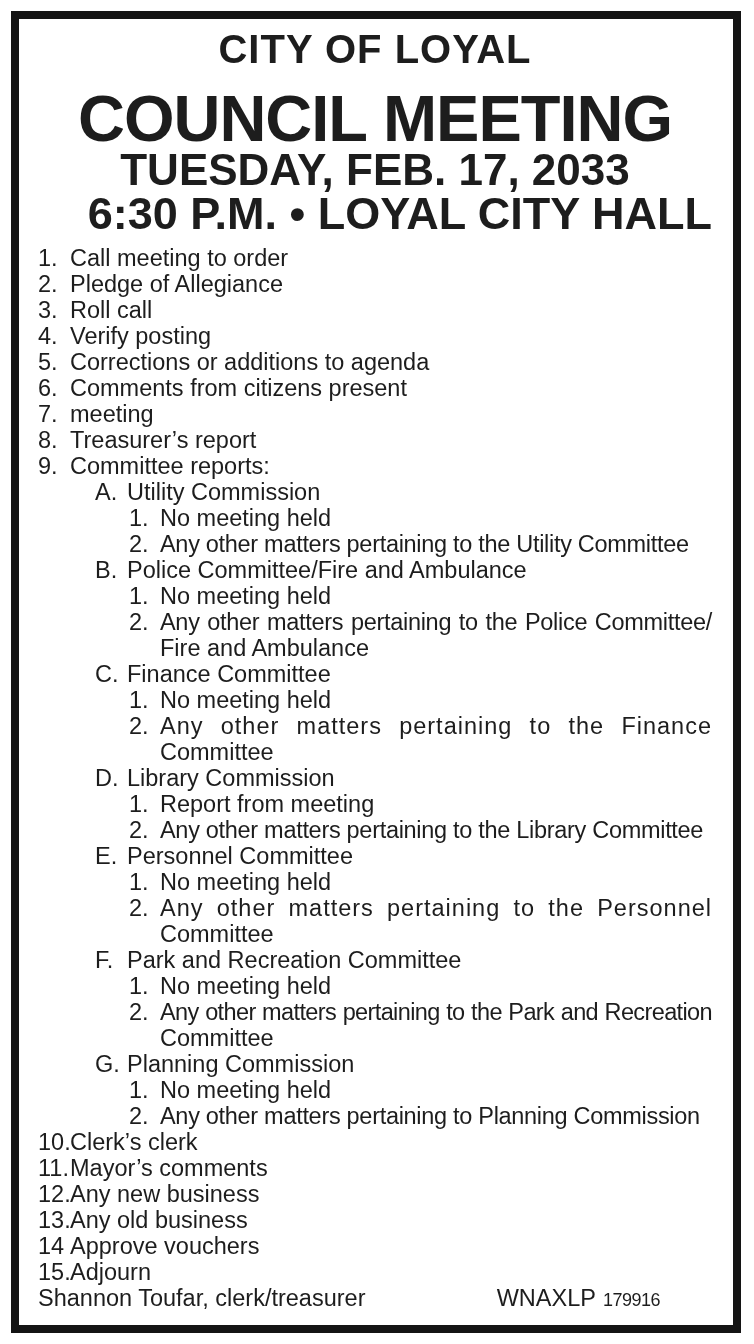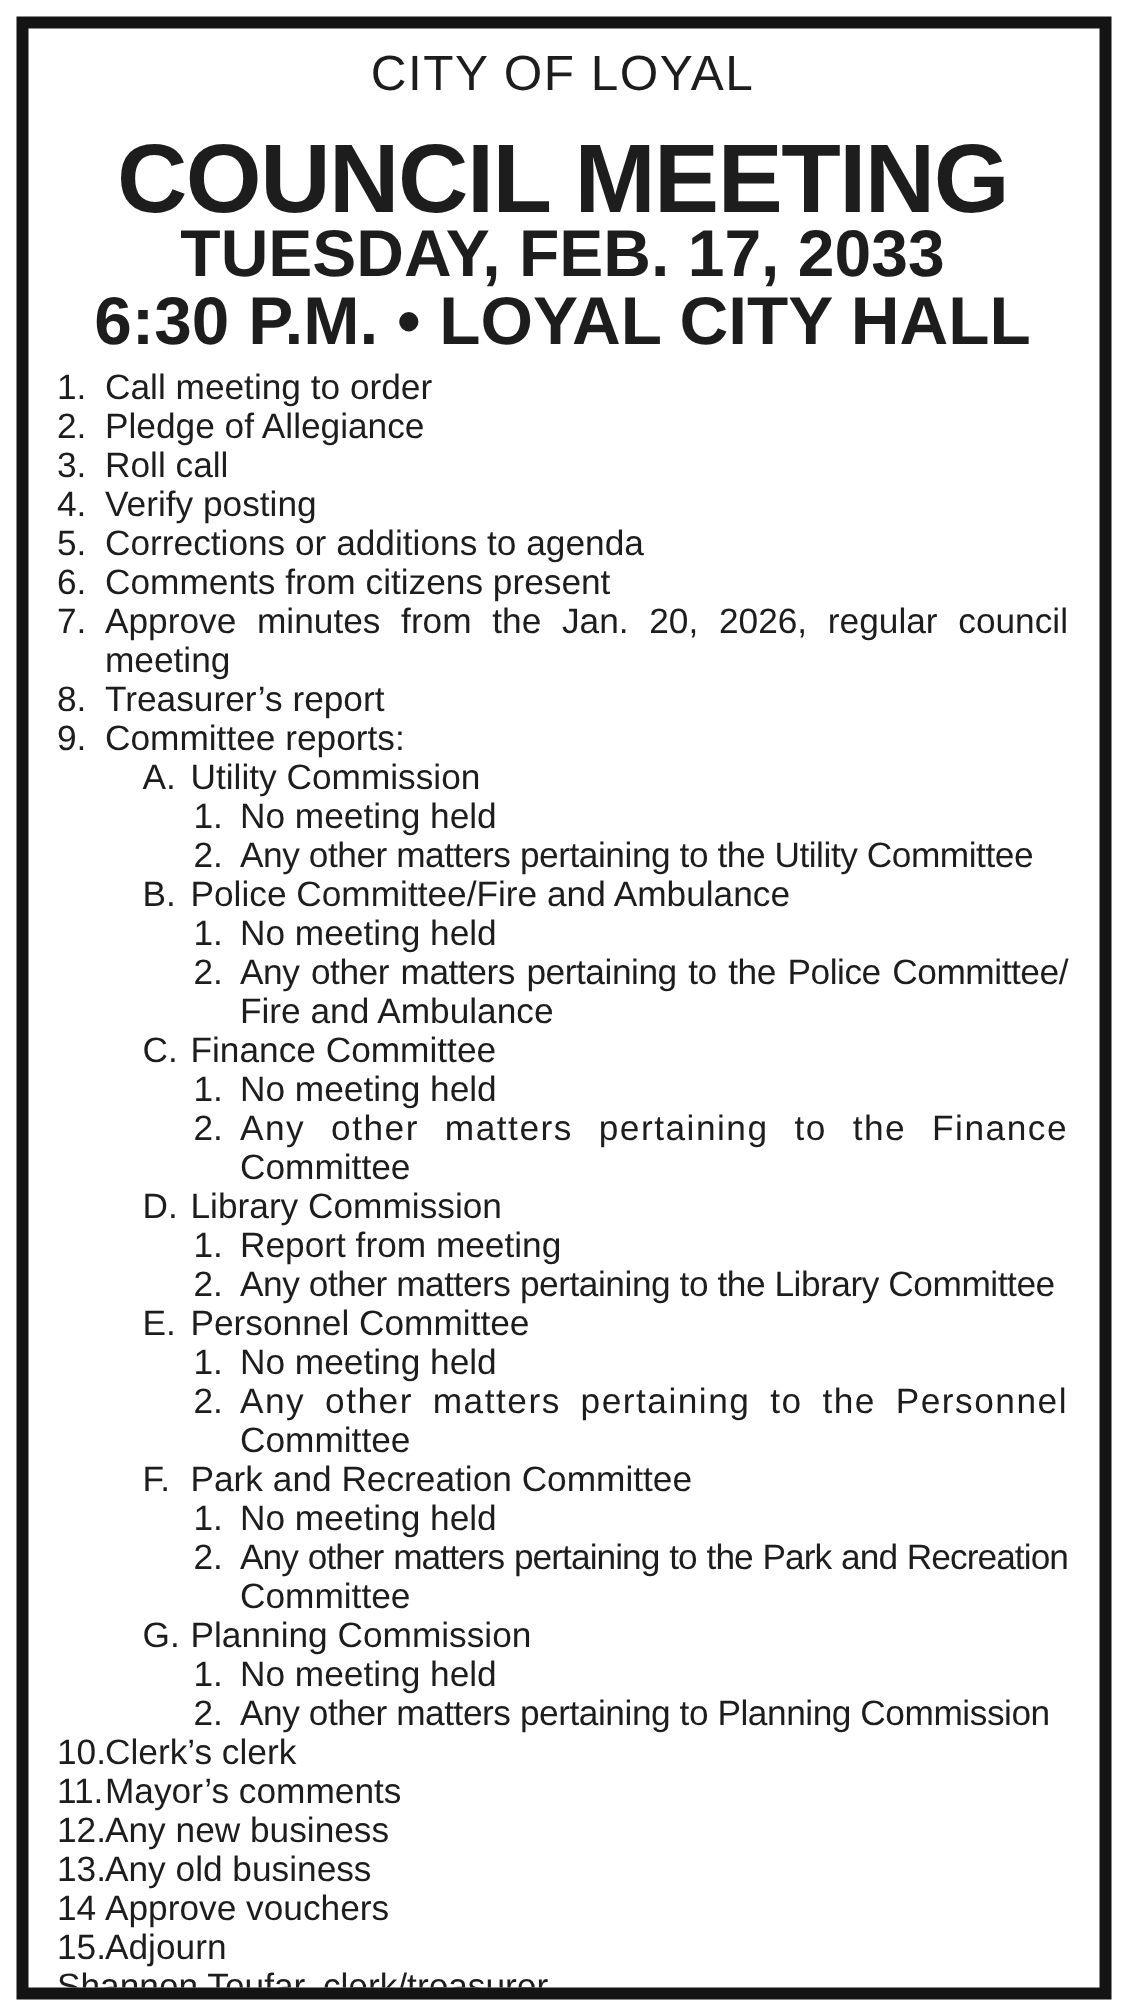--- a/index.html
+++ b/index.html
@@ -25,23 +25,23 @@
     width: 730px;
     height: 1322px;
     box-sizing: border-box;
     border: 8px solid #141414;
     padding: 0 21px 0 19px;
     overflow: hidden;
   }
   header { text-align: center; }
   .h1 {
     margin-top: 10px;
-    font-size: 33px;
+    font-size: 40px;
     line-height: 40px;
-    font-weight: normal;
+    font-weight: bold;
     letter-spacing: 1px;
     white-space: nowrap;
   }
   .h2 {
     margin-top: 21px;
     font-size: 65px;
     line-height: 58px;
     font-weight: bold;
     letter-spacing: -1px;
     white-space: nowrap;
@@ -52,20 +52,21 @@
     line-height: 40px;
     font-weight: bold;
     white-space: nowrap;
   }
   .h4 {
     margin-top: 3px;
     font-size: 45px;
     line-height: 42px;
     font-weight: bold;
     white-space: nowrap;
+    text-align: right;
   }
   .agenda {
     margin-top: 10px;
     font-size: 23.5px;
     line-height: 26px;
   }
   .row { position: relative; }
   .lvl1 { margin-left: 32px; }
   .lvl2 { margin-left: 89px; }
   .lvl3 { margin-left: 122px; }
@@ -81,21 +82,20 @@
   
   .jline { text-align-last: justify; white-space: nowrap; }
   .fit    { letter-spacing: -0.3px;  }  
   .xtight { letter-spacing: -0.62px; }  
   .spread { letter-spacing: 1px;     }  
   .footer {
     display: flex;
     align-items: baseline;
     font-size: 23.5px;
     line-height: 26px;
-    flex-direction: column;
   }
   .legal {
     margin-left: auto;
     margin-right: 52px;
     white-space: nowrap;
   }
   .legal-num {
     font-size: 18px;
     letter-spacing: -0.5px;
     margin-left: 7px;
@@ -137,21 +137,20 @@
         <span class="marker">5.</span>
         <div class="content">Corrections or additions to agenda</div>
       </div>
       <div class="row lvl1">
         <span class="marker">6.</span>
         <div class="content">Comments from citizens present</div>
       </div>
       <div class="row lvl1">
         <span class="marker">7.</span>
         <div class="content">
-          <div class="jline">Approve minutes from the Jan. 20, 2026, regular council</div>
           <div>meeting</div>
         </div>
       </div>
       <div class="row lvl1">
         <span class="marker">8.</span>
         <div class="content">Treasurer’s report</div>
       </div>
       <div class="row lvl1">
         <span class="marker">9.</span>
         <div class="content">Committee reports:</div>

